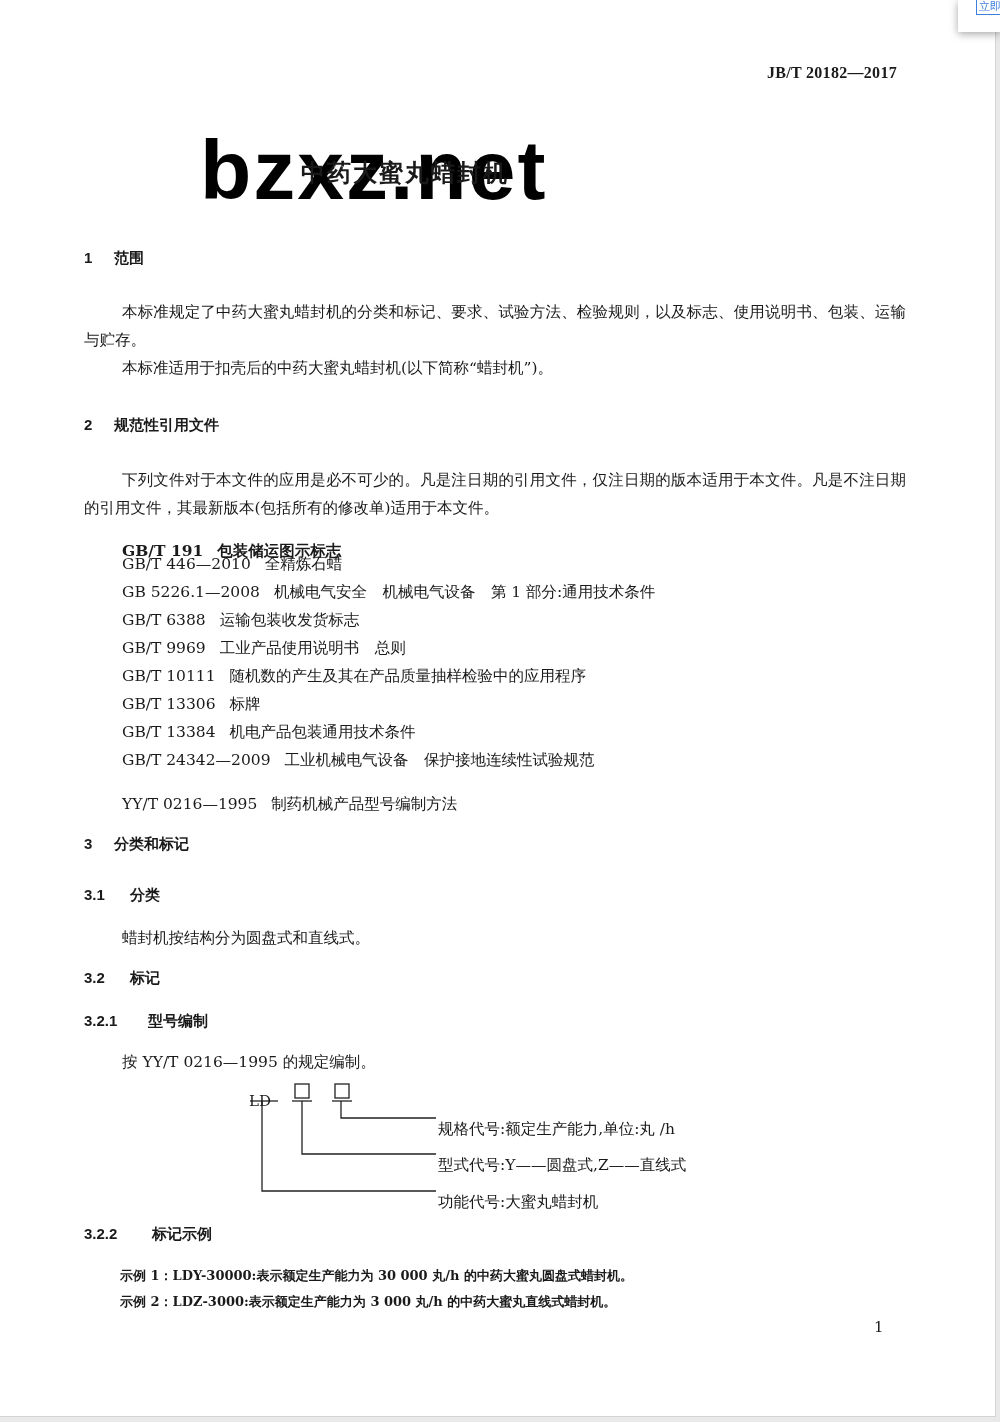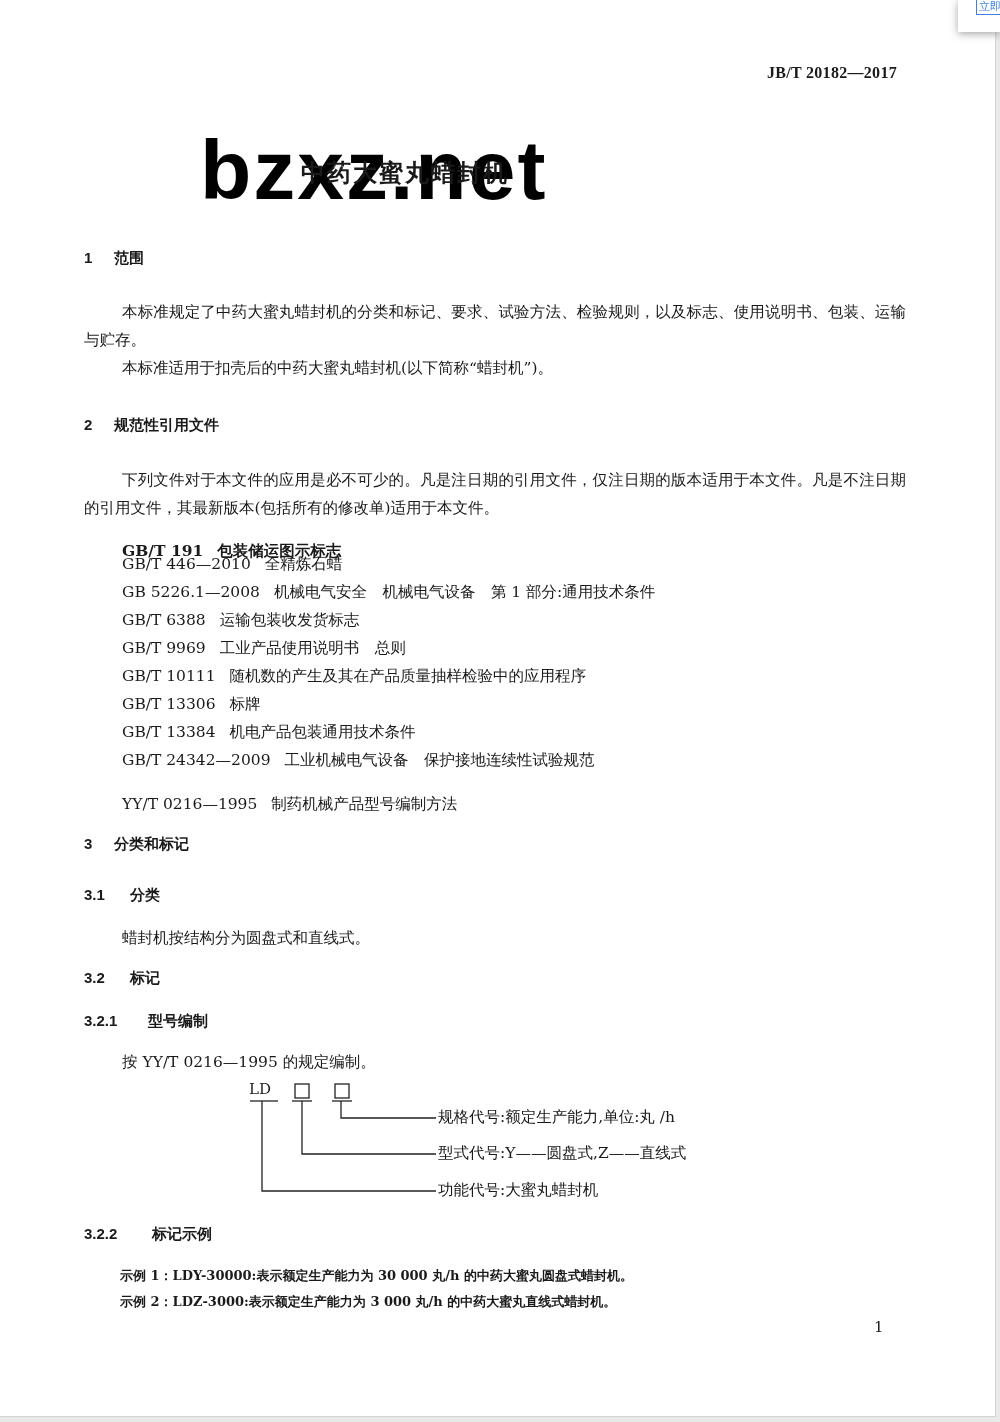--- a/index.html
+++ b/index.html
@@ -47,21 +47,21 @@
     .para {
       position:absolute; left:84px; width:822px; font-size:15.5px; line-height:28px;
       text-align:justify;
     }
     .indent { text-indent:38px; }
     .ref {
       position:absolute; left:122px; font-size:15.5px; line-height:28px; white-space:nowrap;
     }
     .ref .code { margin-right:14px; }
     .diagram { position:absolute; left:240px; top:1078px; width:520px; height:130px; }
-    .diagram .lbl { position:absolute; font-size:15.5px; white-space:nowrap; }
+    .diagram .lbl { position:absolute; font-size:15.5px; white-space:nowrap;margin-top:12px; }
     .example {
       position:absolute; left:120px; font-size:13px; font-weight:bold; white-space:nowrap;
     }
     .pageno { position:absolute; left:874px; top:1318px; font-size:15px; }
   </style>
 </head>
 <body>
 
 <div class="page">
 

